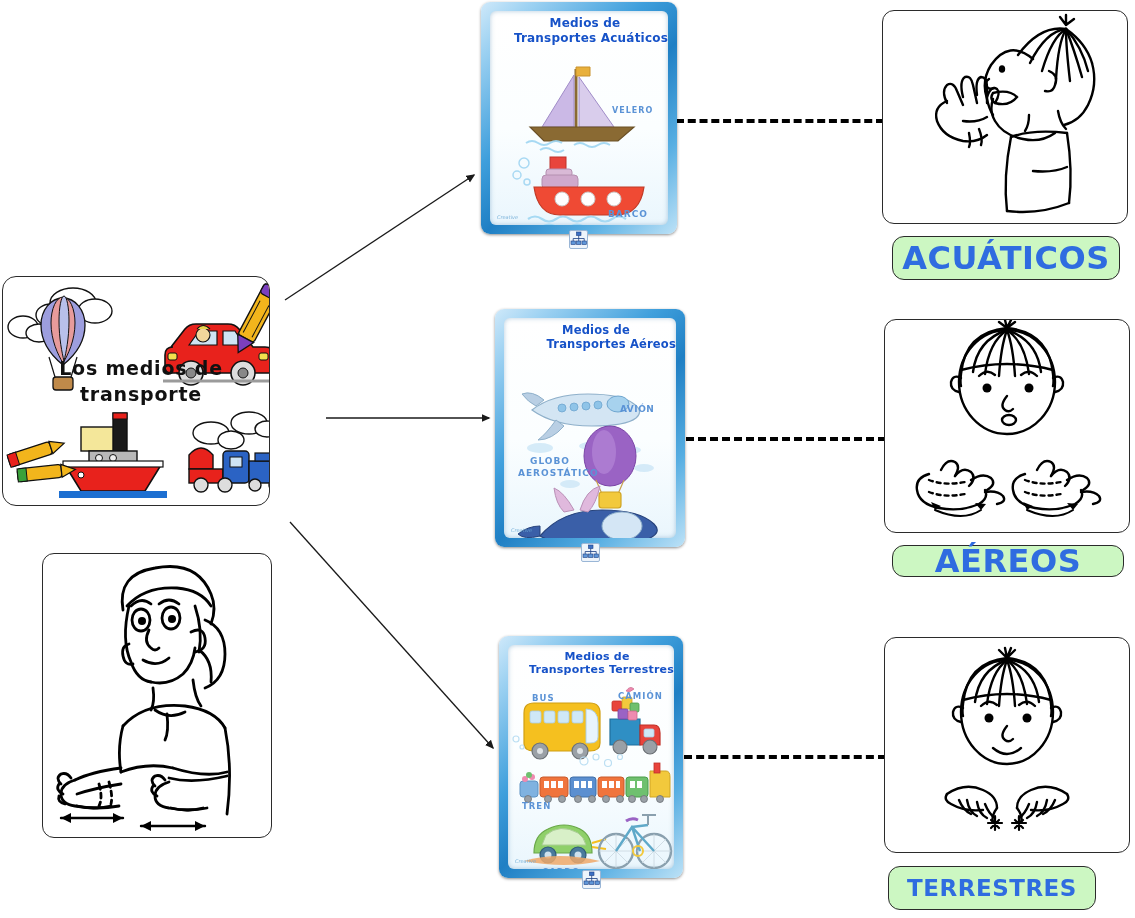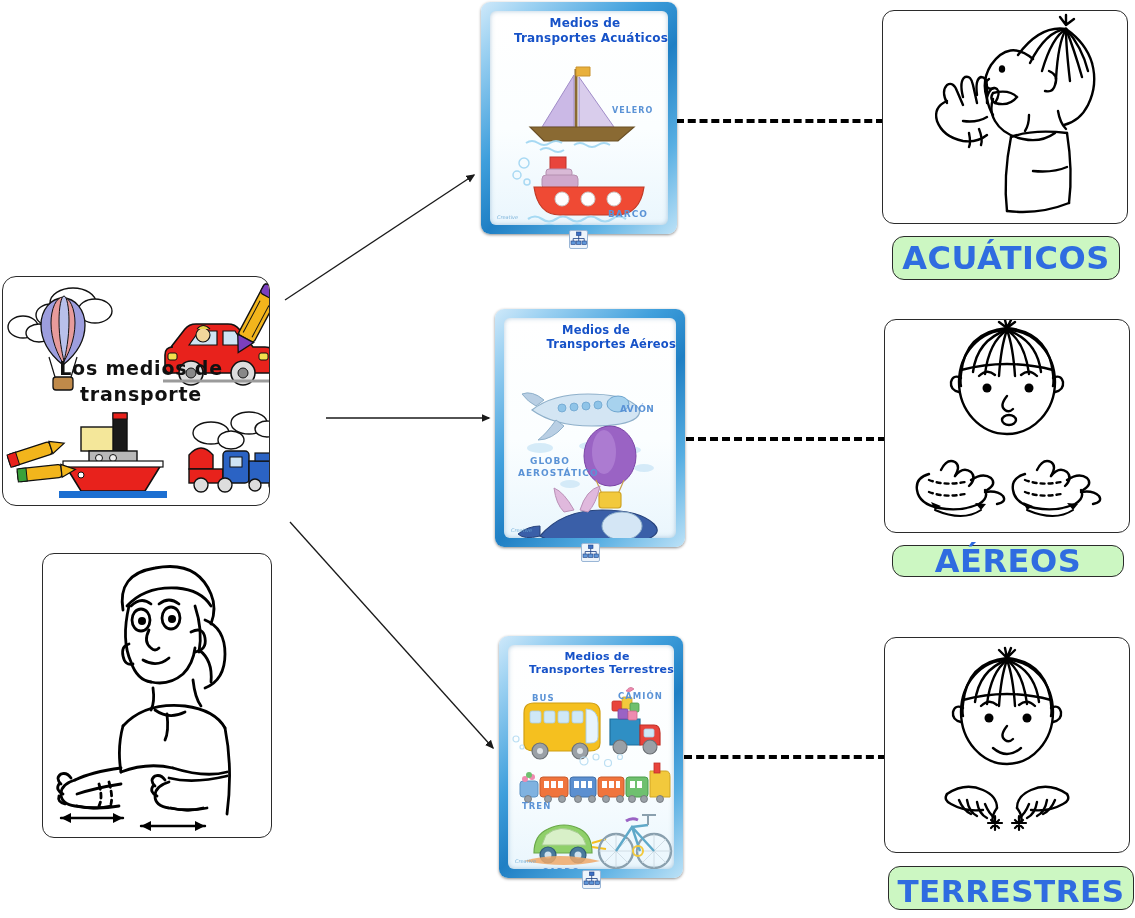--- a/index.html
+++ b/index.html
@@ -77,21 +77,21 @@
   
   .cat-label{
     background:#ccf7c2;border:1.4px solid #2b2b2b;border-radius:12px;
     box-sizing:border-box;display:flex;align-items:center;justify-content:center;
     color:#2f6ce0;font-weight:bold;
     font-family:"DejaVu Sans",sans-serif;
     letter-spacing:.5px;
   }
   #label-acuaticos{left:892px;top:236px;width:228px;height:44px;font-size:32px;}
   #label-aereos{left:892px;top:545px;width:232px;height:32px;font-size:32px;}
-  #label-terrestres{left:888px;top:866px;width:246px;height:44px;font-size:31px;align-items:flex-end;}
+  #label-terrestres{left:888px;top:866px;width:208px;height:44px;font-size:23px;}
 
   
   .dash-line{height:0;border-top:4px dashed #000;}
   #dash-1{left:676px;top:119px;width:208px;}
   #dash-2{left:686px;top:437px;width:200px;}
   #dash-3{left:684px;top:755px;width:202px;}
 
   svg.arrows{position:absolute;left:0;top:0;width:1135px;height:918px;
              pointer-events:none;overflow:visible;}
 </style>

